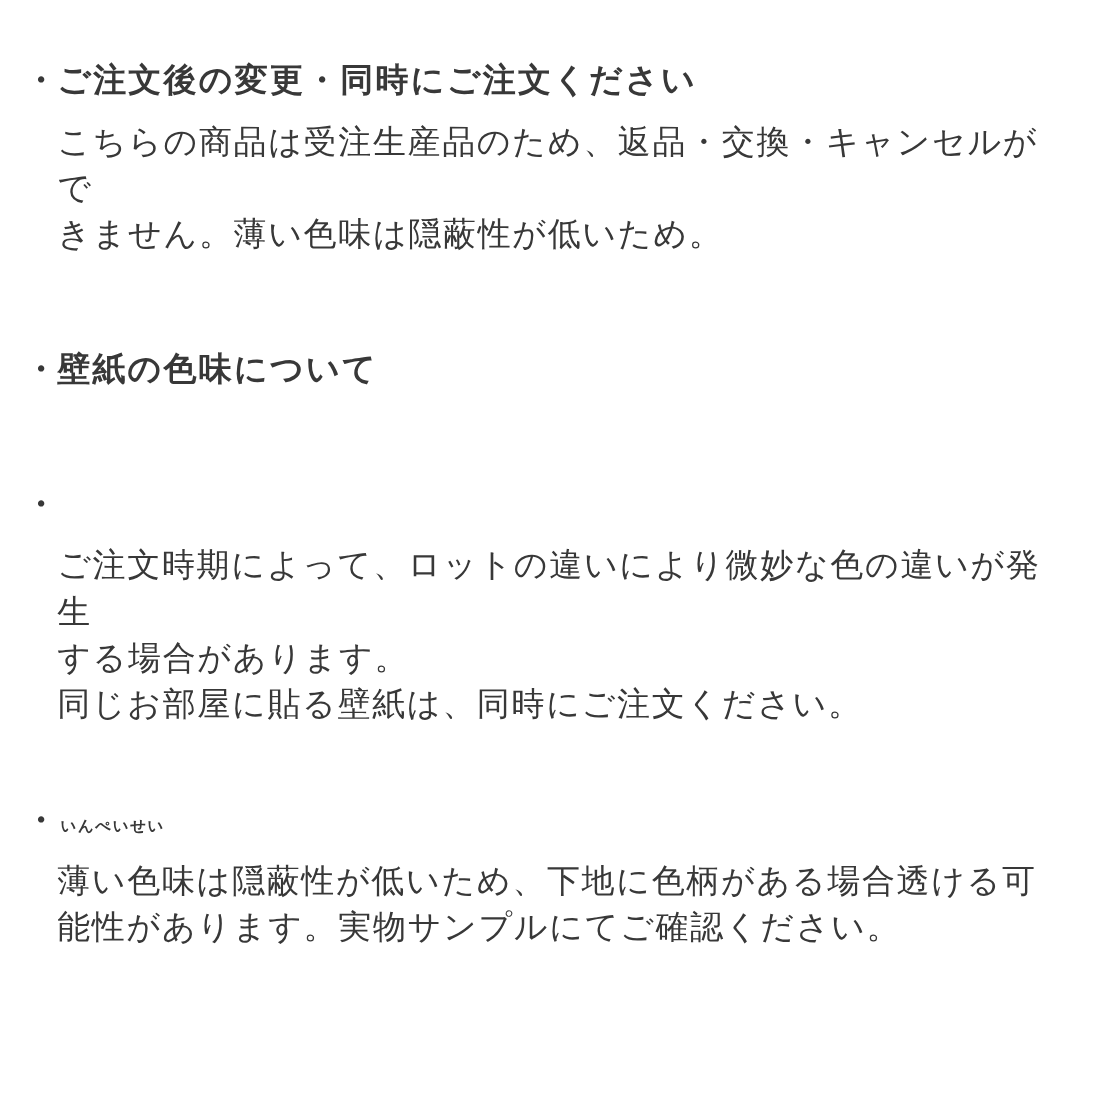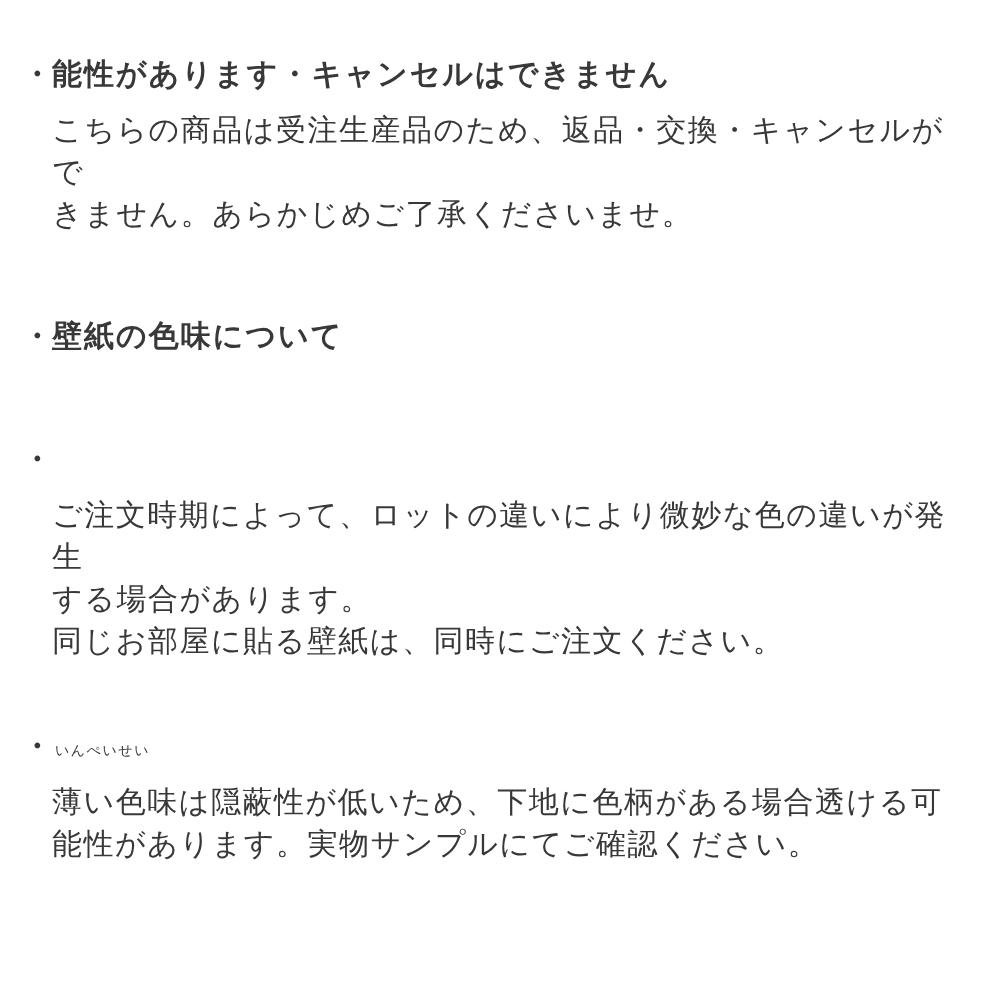--- a/index.html
+++ b/index.html
@@ -39,21 +39,21 @@
     font-size: 30px;
     line-height: 36px;
     font-weight: bold;
     letter-spacing: 2px;
   }
   .furigana {
     display: block;
     font-size: 14px;
     line-height: 16px;
     letter-spacing: 1.5px;
-    font-weight: normal;
+    font-weight: bold;
     margin: 0 0 6px 3px;
   }
   .body {
     margin: 17px 0 0 30px;
     font-size: 30px;
     line-height: 42px;
     letter-spacing: 1.5px;
     white-space: pre-line;
   }
   .section-1 { margin-bottom: 83px; }
@@ -61,24 +61,24 @@
   .section-3 { margin-bottom: 66px; }
 </style>
 </head>
 <body style="--text-color: #383838; background: rgb(255, 255, 255);">
 
 <div class="page">
 
   <section class="section section-1">
     <div class="heading-row">
       <span class="bullet">・</span>
-      <h2>能性があります・キャンセルはできません</h2>
+      <h2>ご注文後の変更・同時にご注文ください</h2>
     </div>
     <p class="body">こちらの商品は受注生産品のため、返品・交換・キャンセルがで
-きません。あらかじめご了承くださいませ。</p>
+きません。薄い色味は隠蔽性が低いため。</p>
   </section>
 
   <section class="section section-2">
     <div class="heading-row">
       <span class="bullet">・</span>
       <h2>壁紙の色味について</h2>
     </div>
   </section>
 
   <section class="section section-3">

